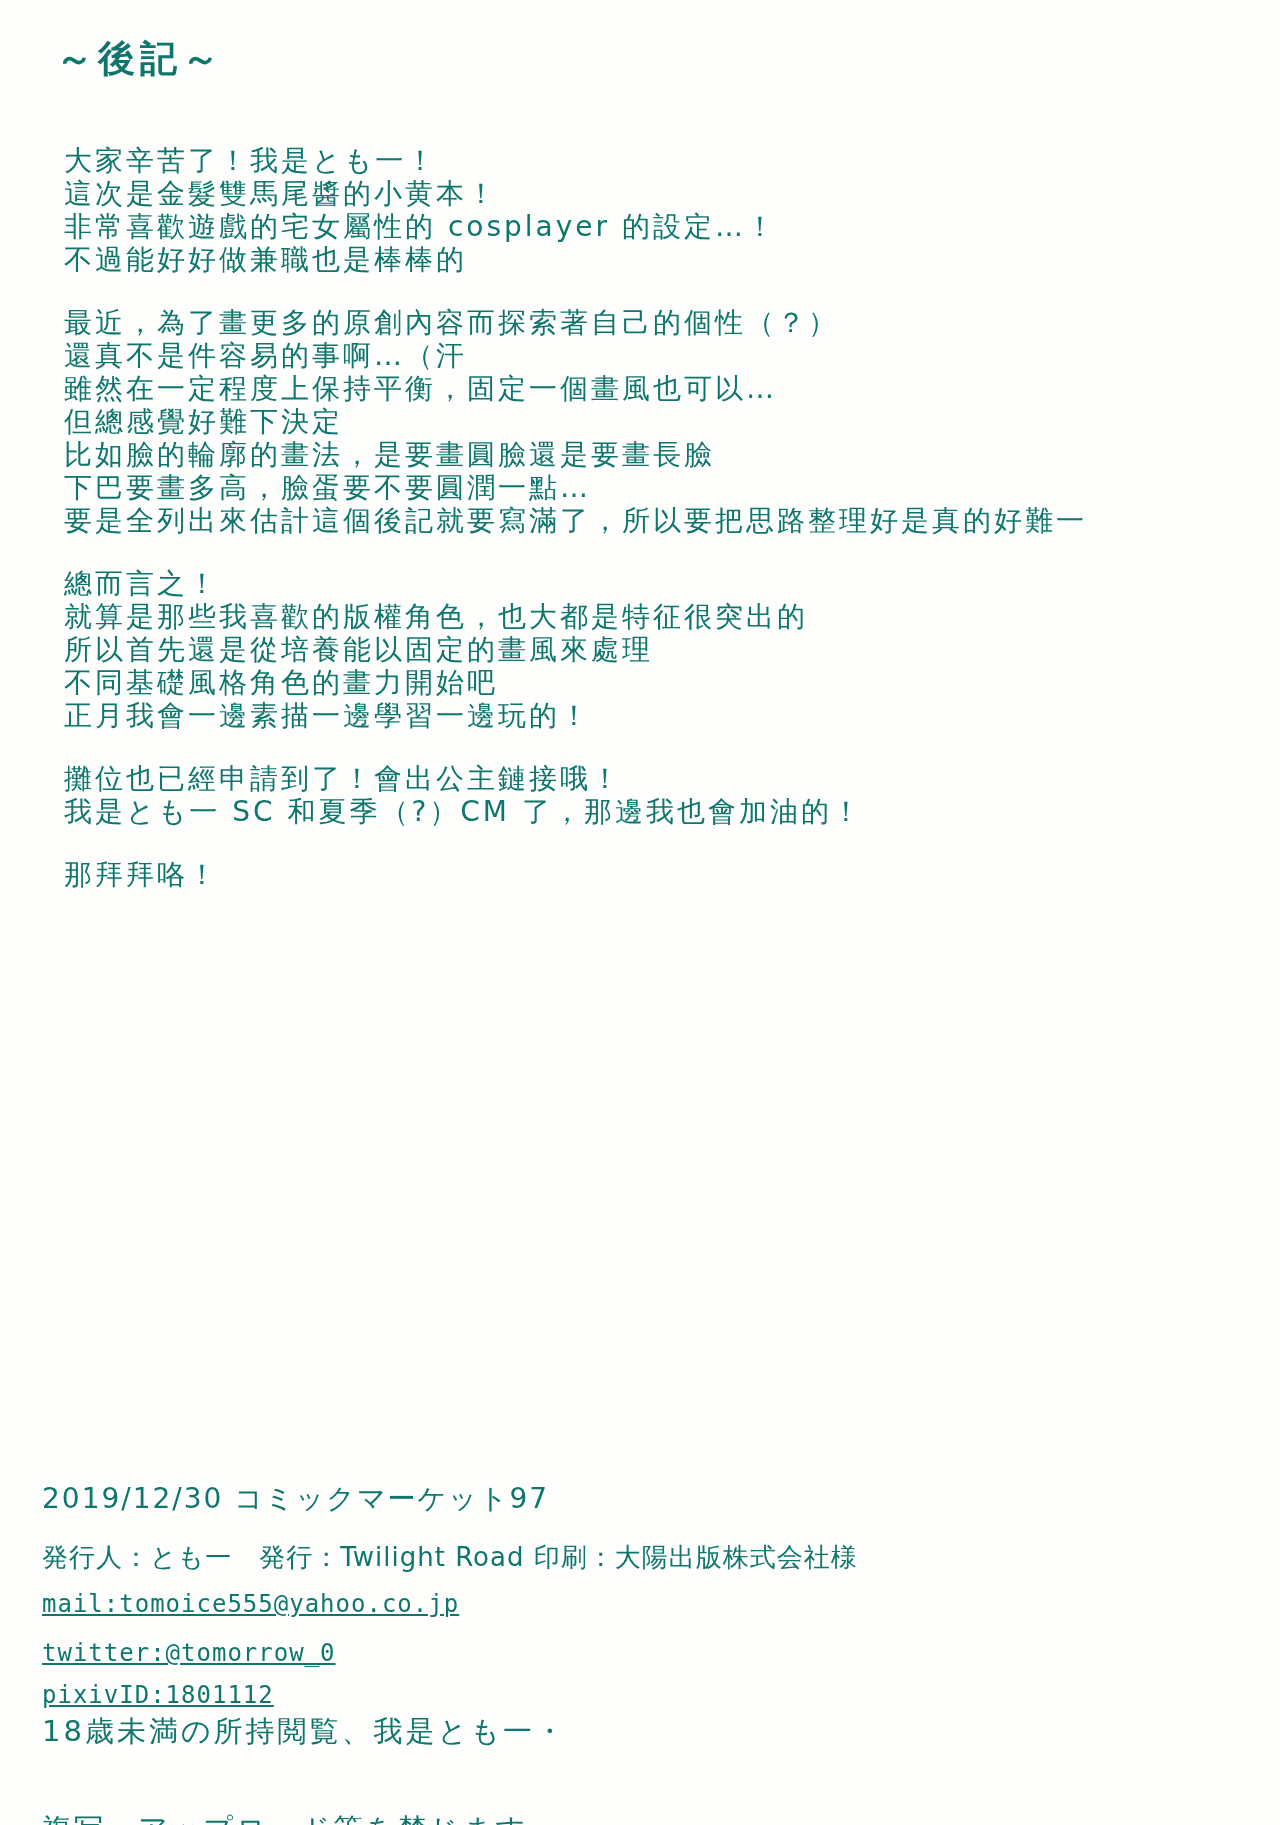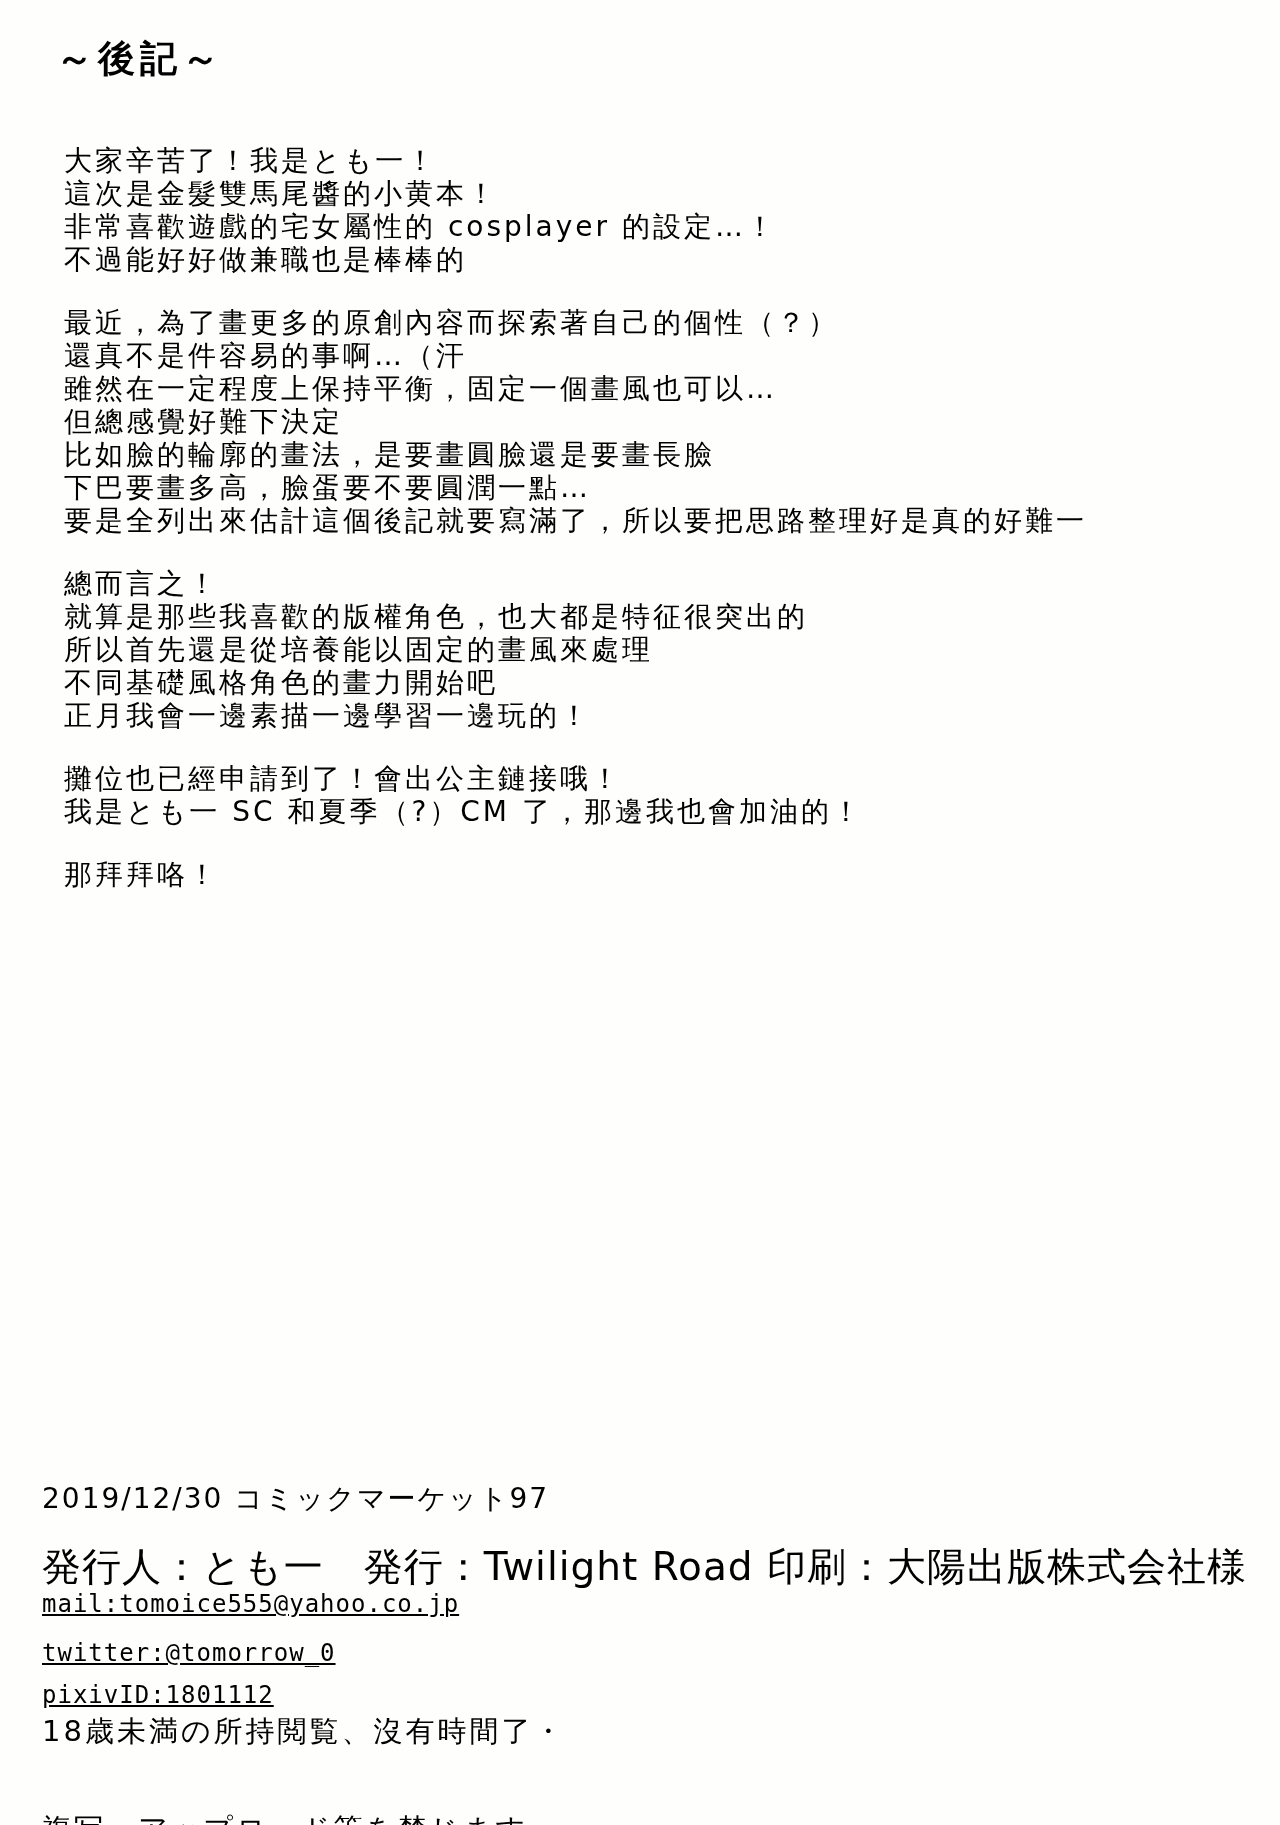--- a/index.html
+++ b/index.html
@@ -6,21 +6,21 @@
     margin: 0;
     padding: 0;
     background: #e8e8e8;
   }
   .page {
     position: relative;
     width: 1280px;
     height: 1825px;
     background: #fefefdff;
     background-color: #fefefd;
-    color: #000000;
+    color: #0f766e;
     font-family: "DejaVu Sans", sans-serif;
     overflow: hidden;
     margin: 0 auto;
   }
   .title {
     position: absolute;
     left: 56px;
     top: 34px;
     margin: 0;
     font-size: 37px;
@@ -39,21 +39,21 @@
   .paragraph { margin: 0 0 30px 0; }
   .paragraph:last-child { margin-bottom: 4px; }
   .line { white-space: nowrap; }
   .c-line {
     position: absolute;
     left: 42px;
     margin: 0;
     white-space: nowrap;
   }
   .c-event    { top: 1480px; font-size: 28px; letter-spacing: 2px; }
-  .c-publisher{ top: 1540px; font-size: 39px; letter-spacing: 1px; }
+  .c-publisher{ top: 1540px; font-size: 26px; letter-spacing: 1px; }
   .c-mail, .c-twitter, .c-pixiv {
     font-family: "DejaVu Sans Mono", monospace;
     font-size: 24px;
     letter-spacing: 1px;
     text-decoration: underline;
   }
   .c-mail    { top: 1590px; }
   .c-twitter { top: 1639px; }
   .c-pixiv   { top: 1681px; }
   .c-notice1 { top: 1712px; font-size: 29px; letter-spacing: 3px; }
@@ -103,16 +103,16 @@
       <div class="line">那拜拜咯！</div>
     </div>
 
   </div>
 
   <div class="c-line c-event">2019/12/30 コミックマーケット97</div>
   <div class="c-line c-publisher">発行人：とも一　発行：Twilight Road 印刷：大陽出版株式会社様</div>
   <div class="c-line c-mail">mail:tomoice555@yahoo.co.jp</div>
   <div class="c-line c-twitter">twitter:@tomorrow_0</div>
   <div class="c-line c-pixiv">pixivID:1801112</div>
-  <div class="c-line c-notice1">18歳未満の所持閲覧、沒有時間了・</div>
+  <div class="c-line c-notice1">18歳未満の所持閲覧、我是とも一・</div>
   <div class="c-line c-notice2">複写・アップロード等を禁じます。</div>
 
 </div>
 
 </body></html>

